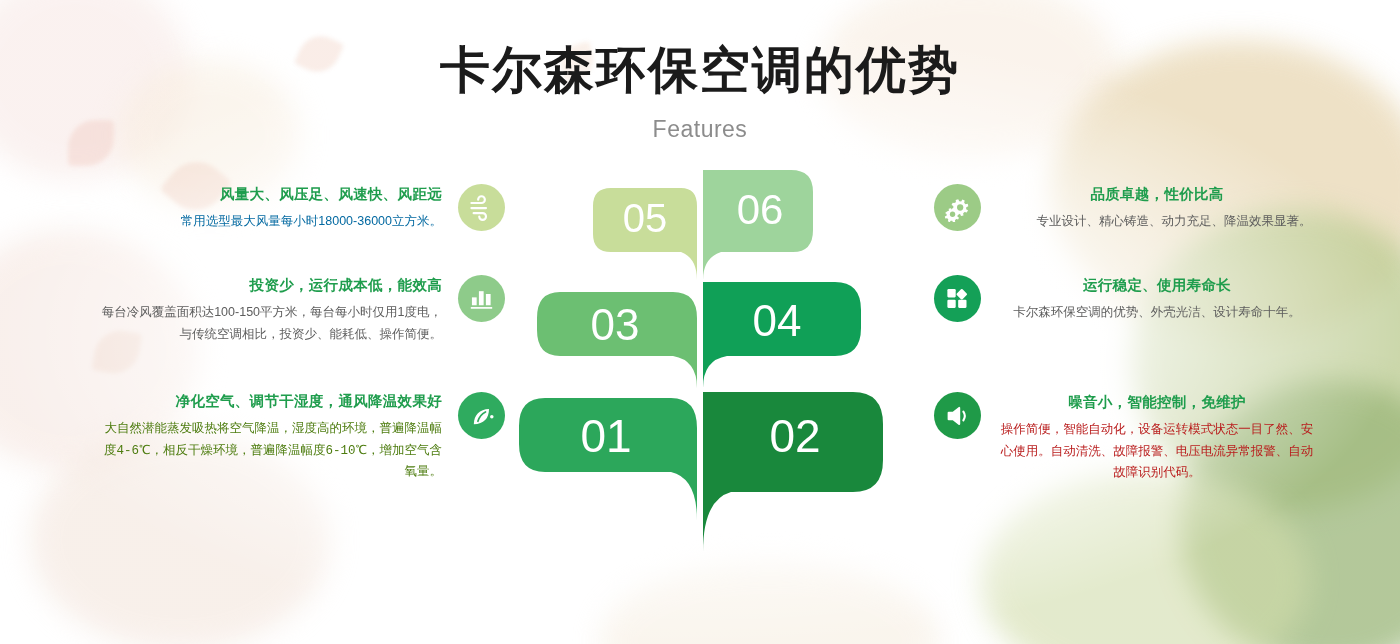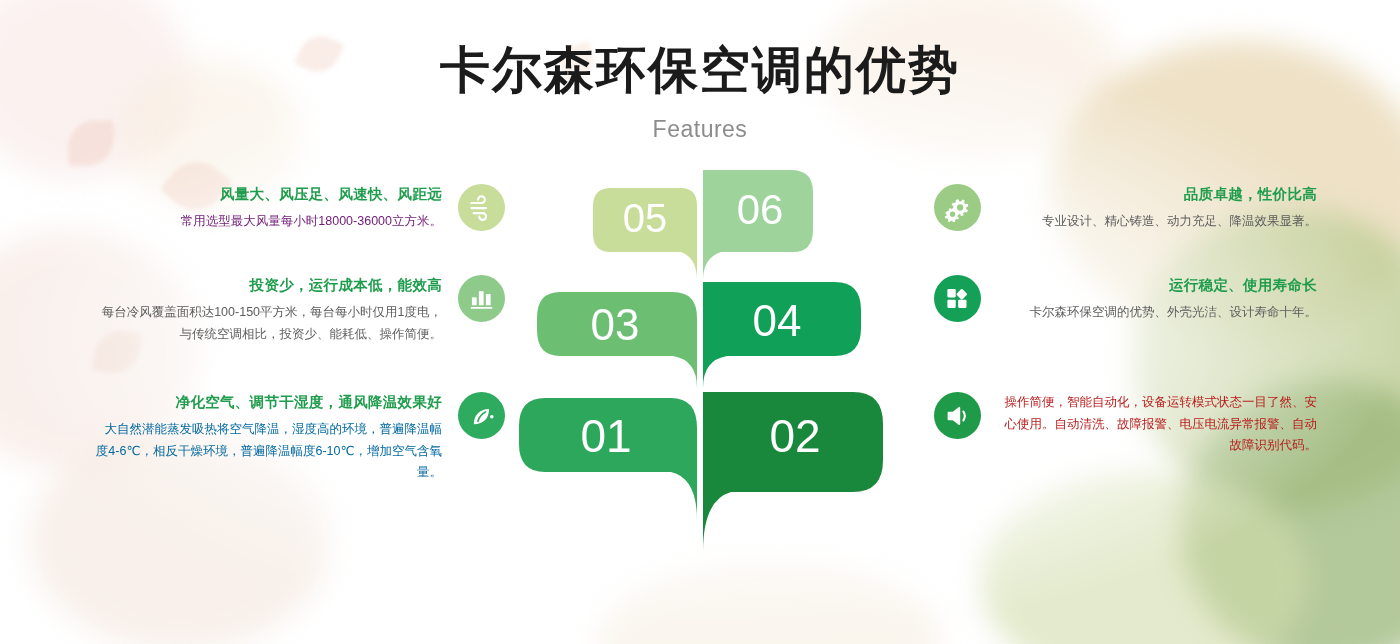--- a/index.html
+++ b/index.html
@@ -24,32 +24,32 @@
   
   #content{position:absolute;top:170px;left:4px;width:1400px;height:400px;z-index:4;}
 
   .col{position:absolute;top:0;}
   #col-left{left:90px;width:430px;}
   #col-right{left:930px;width:400px;}
 
   .feature{position:absolute;display:flex;align-items:flex-start;}
   .feature.left{flex-direction:row;}
   .feature.left .ftext{text-align:right;width:348px;margin-right:16px;}
-  .feature.right .ftext{text-align:right;width:320px;margin-left:16px;}
+  .feature.right .ftext{text-align:center;width:320px;margin-left:16px;}
 
   .ftitle{font-size:14.5px;font-weight:700;color:#1f9d4d;line-height:1.4;margin:0 0 7px 0;letter-spacing:.3px;}
   .fdesc{font-size:12.5px;color:#5d5d5d;line-height:1.72;margin:0;}
 
   .icon-circle{width:47px;height:47px;border-radius:50%;flex:0 0 47px;
     display:flex;align-items:center;justify-content:center;}
 
   
   #feat-05{top:14px;left:0;}
   #feat-03{top:105px;left:0;}
-  #feat-01{top:222px;left:0;}
+  #feat-01{top:222px;left:0;font-family:Liberation Mono, monospace;}
   
   #feat-06{top:14px;left:0;}
   #feat-04{top:105px;left:0;}
   #feat-02{top:222px;left:0;}
 
   
   #tree{position:absolute;left:505px;top:160px;width:390px;height:400px;z-index:3;}
   #tree svg{display:block;}
   .leaf-num{fill:#ffffff;font-family:"Liberation Sans","DejaVu Sans",sans-serif;font-weight:400;}
 </style>
@@ -166,21 +166,21 @@
   </svg>
 </div>
 
 <div id="content">
 
   <div class="col" id="col-left">
 
     <div class="feature left" id="feat-05">
       <div class="ftext">
         <p class="ftitle" style="color: rgb(31, 157, 77);">风量大、风压足、风速快、风距远</p>
-        <p class="fdesc" style="color: #701a75;">常用选型最大风量每小时18000-36000立方米。</p>
+        <p class="fdesc" style="color: #0369a1;">常用选型最大风量每小时18000-36000立方米。</p>
       </div>
       <div class="icon-circle" style="background:#c8dd9a;">
         <svg width="27" height="27" viewBox="0 0 24 24" fill="none" stroke="#ffffff" stroke-width="1.9" stroke-linecap="round">
           <path d="M3 8h9a3 3 0 1 0-3-3"></path>
           <path d="M3 12.5h13"></path>
           <path d="M5 17h8a3 3 0 1 1-3 3"></path>
         </svg>
       </div>
     </div>
 
@@ -195,21 +195,21 @@
           <rect x="9.7" y="5.5" width="4.2" height="12.5" fill="#ffffff"></rect>
           <rect x="15.9" y="8" width="4.2" height="10" fill="#ffffff"></rect>
           <rect x="2.5" y="19.6" width="19" height="1.5" fill="#ffffff"></rect>
         </svg>
       </div>
     </div>
 
     <div class="feature left" id="feat-01">
       <div class="ftext">
         <p class="ftitle" style="color: rgb(31, 157, 77);">净化空气、调节干湿度，通风降温效果好</p>
-        <p class="fdesc" style="color: #0369a1;">大自然潜能蒸发吸热将空气降温，湿度高的环境，普遍降温幅度4-6℃，相反干燥环境，普遍降温幅度6-10℃，增加空气含氧量。</p>
+        <p class="fdesc" style="color: #4d7c0f;">大自然潜能蒸发吸热将空气降温，湿度高的环境，普遍降温幅度4-6℃，相反干燥环境，普遍降温幅度6-10℃，增加空气含氧量。</p>
       </div>
       <div class="icon-circle" style="background:#2fab5f;">
         <svg width="28" height="28" viewBox="0 0 24 24">
           <path d="M5 19c0-7.5 5-13 13-13 0 8-4.5 13-13 13z" fill="#ffffff"></path>
           <path d="M8.5 16.5c1-3.5 3.5-6.5 6.5-8" stroke="#2fab5f" stroke-width="1.5" fill="none" stroke-linecap="round"></path>
           <circle cx="20.4" cy="12.6" r="1.5" fill="#ffffff"></circle>
         </svg>
       </div>
     </div>
 
@@ -248,18 +248,19 @@
     </div>
 
     <div class="feature right" id="feat-02">
       <div class="icon-circle" style="background:#1f9a48;">
         <svg width="28" height="28" viewBox="0 0 24 24" fill="none" stroke="#ffffff" stroke-width="1.8" stroke-linejoin="round">
           <path d="M4 9.2h3.8L13 5.1v13.8L7.8 14.8H4z" fill="#ffffff" stroke="#ffffff"></path>
           <path d="M16.6 8.3c1.5 2.2 1.5 5.2 0 7.4" stroke-linecap="round"></path>
         </svg>
       </div>
       <div class="ftext">
+        <p class="ftitle" style="color: rgb(31, 157, 77);">噪音小，智能控制，免维护</p>
         <p class="fdesc" style="color: #b91c1c;">操作简便，智能自动化，设备运转模式状态一目了然、安心使用。自动清洗、故障报警、电压电流异常报警、自动故障识别代码。</p>
       </div>
     </div>
 
   </div>
 </div>
 
 </body></html>

